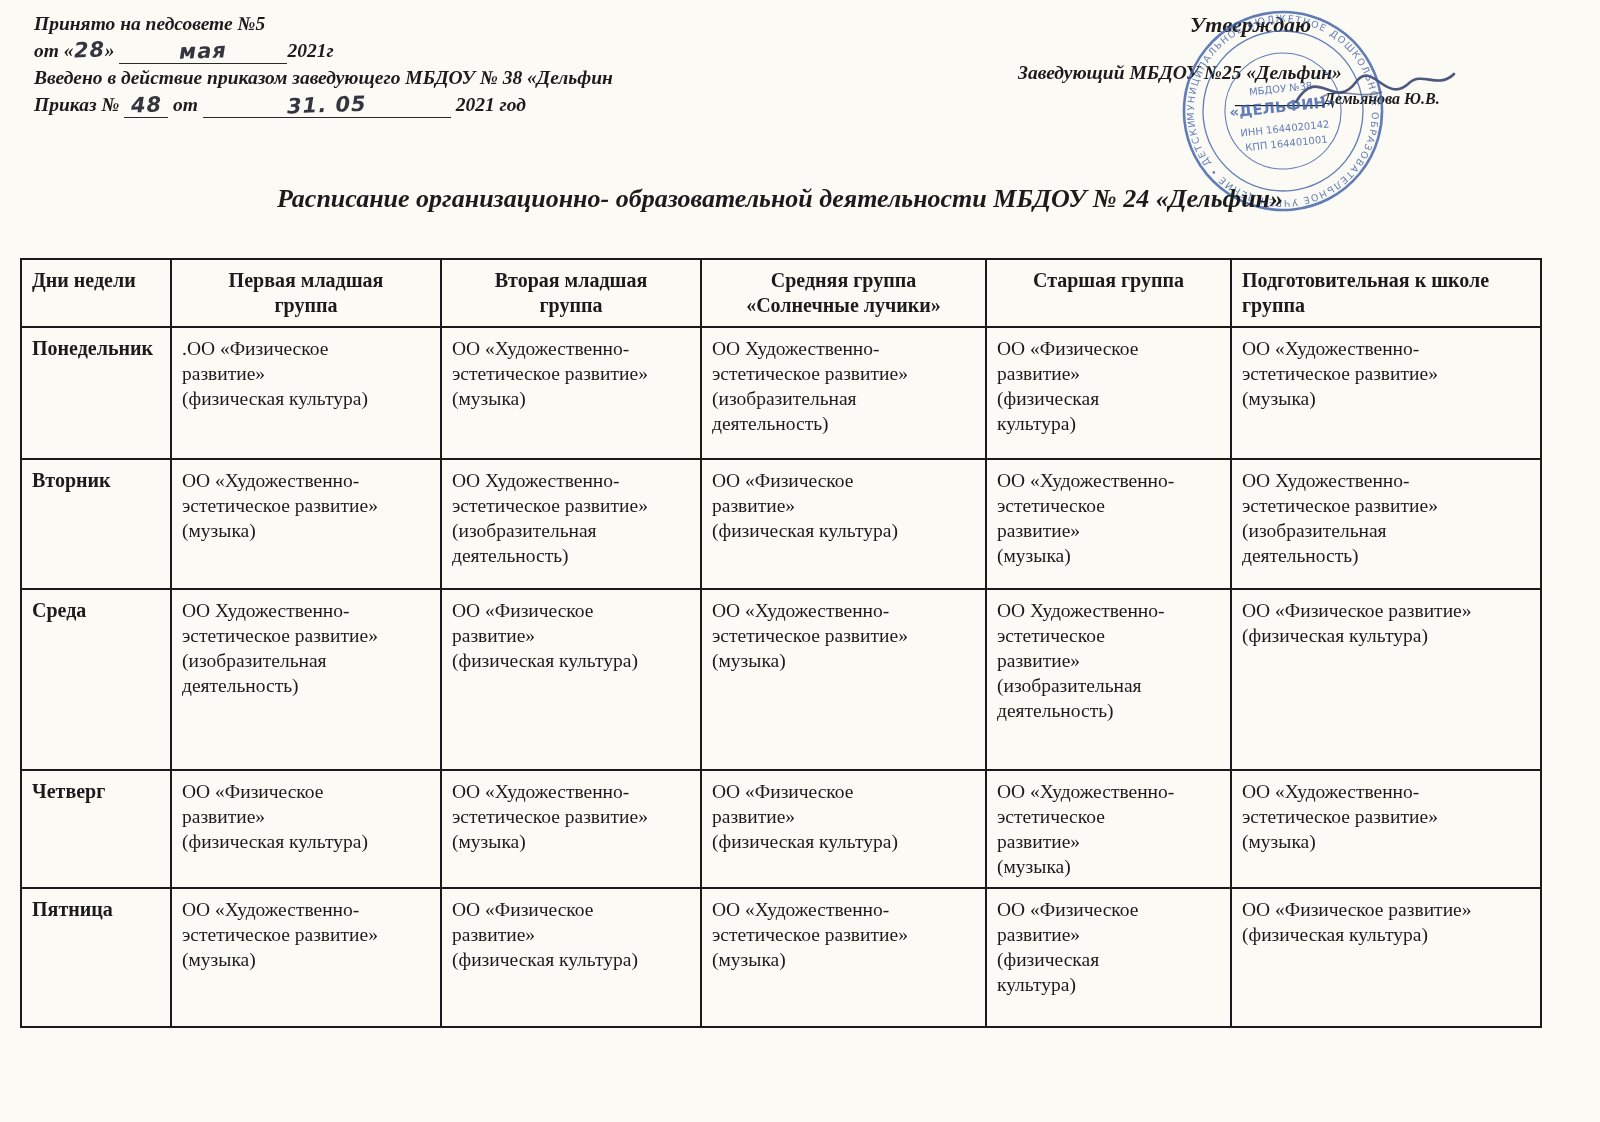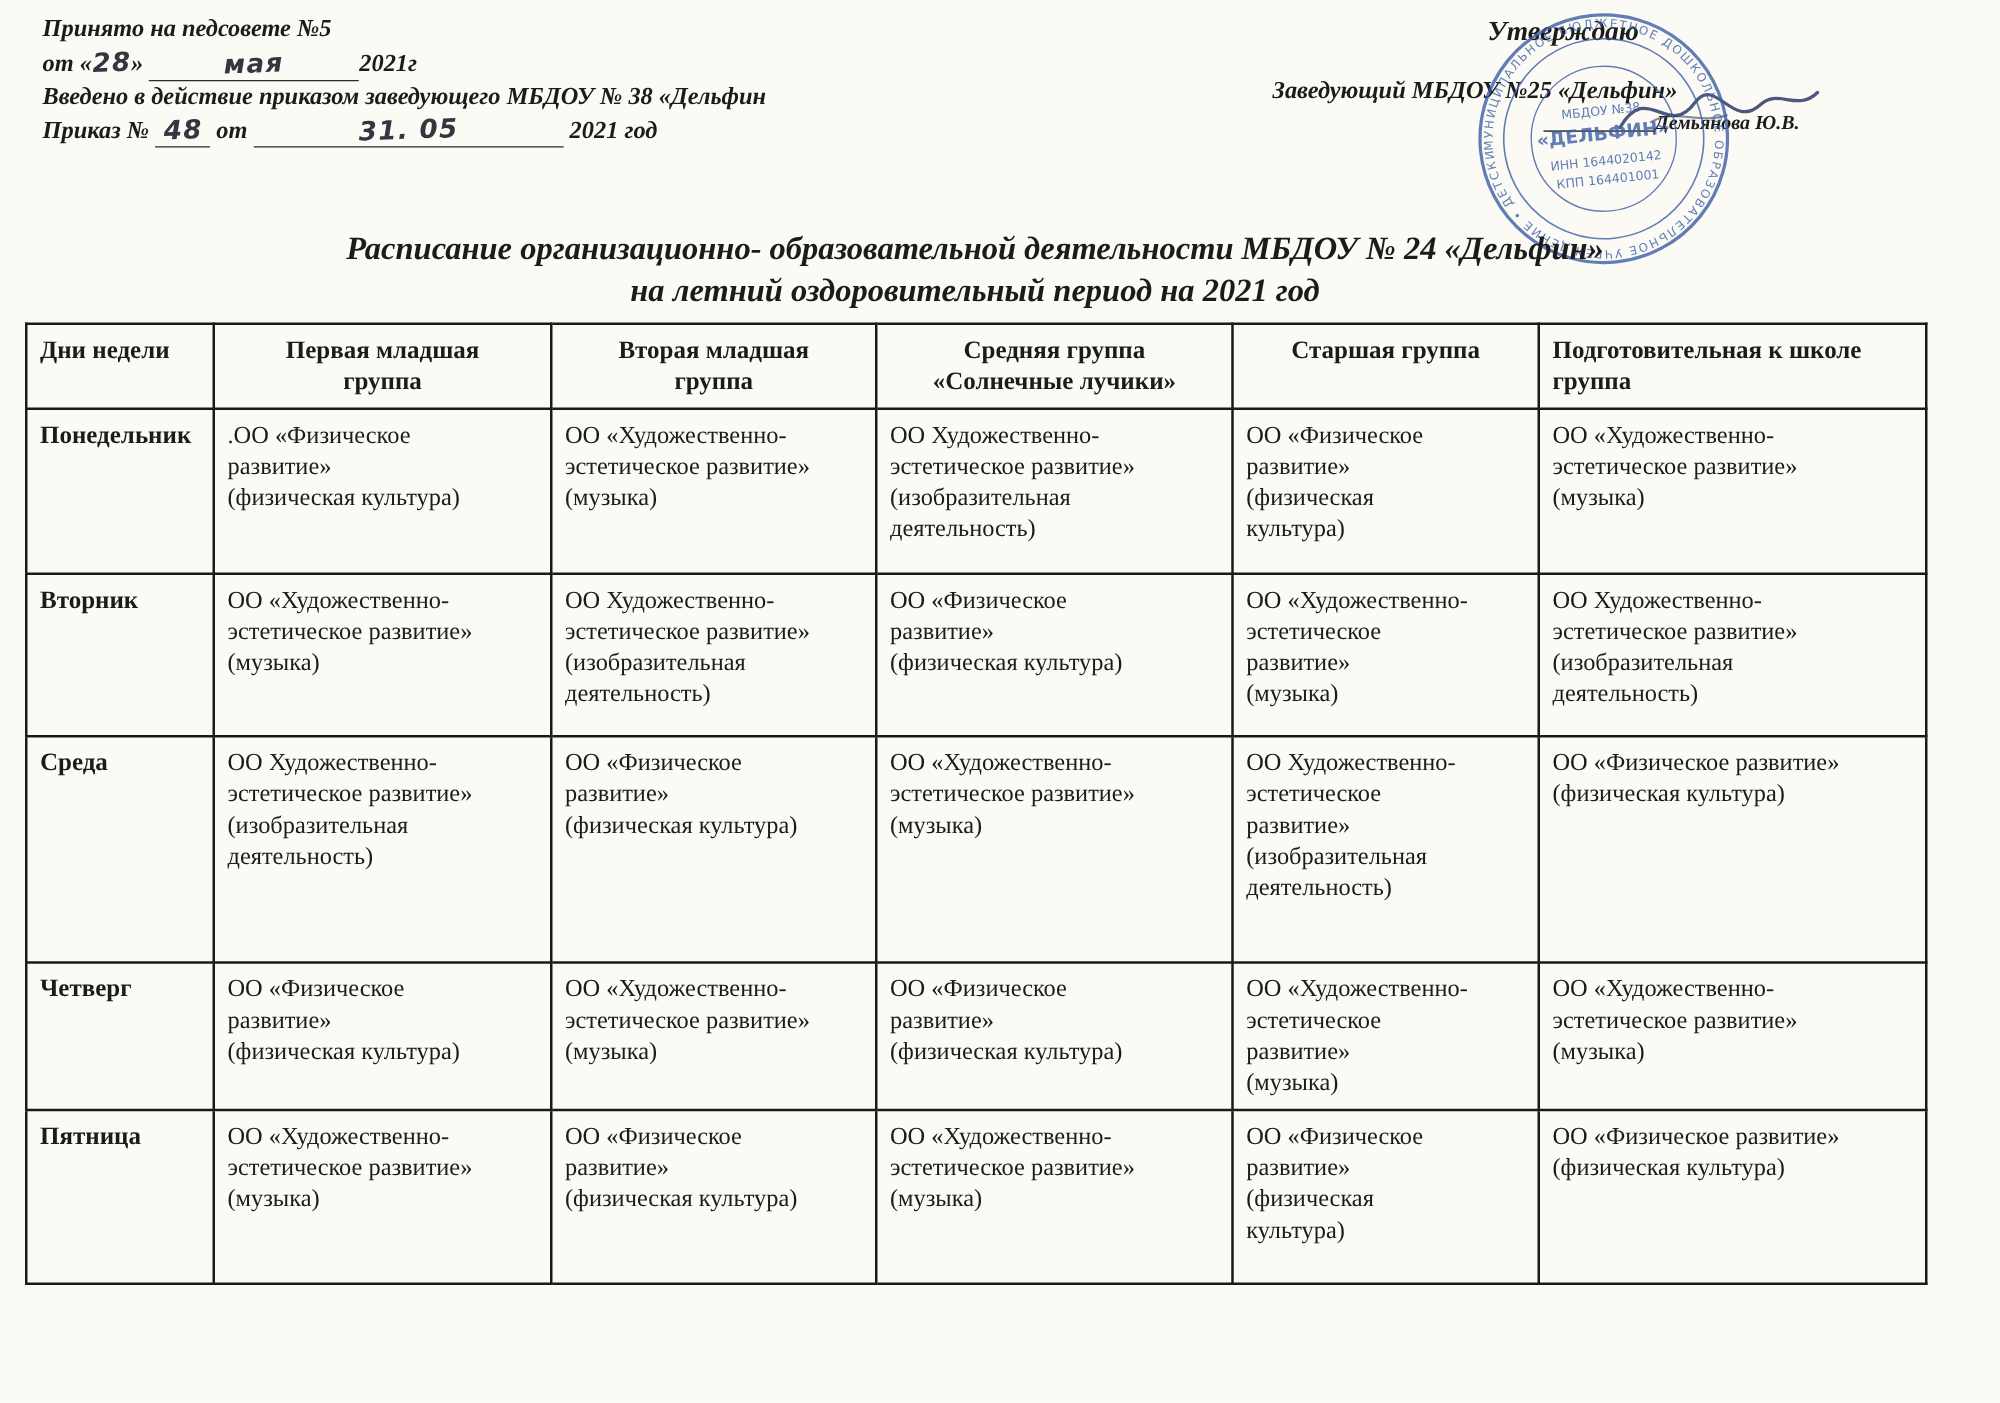--- a/index.html
+++ b/index.html
@@ -119,21 +119,20 @@
       <textPath href="#ringPath">МУНИЦИПАЛЬНОЕ БЮДЖЕТНОЕ ДОШКОЛЬНОЕ ОБРАЗОВАТЕЛЬНОЕ УЧРЕЖДЕНИЕ • ДЕТСКИЙ САД ОБЩЕРАЗВИВАЮЩЕГО ВИДА № 38 •</textPath>
     </text>
     <text x="103" y="84" text-anchor="middle" font-family="DejaVu Sans, sans-serif" font-size="10" fill="#3c5ea6">МБДОУ №38</text>
     <text x="103" y="104" text-anchor="middle" font-family="DejaVu Sans, sans-serif" font-size="15" font-weight="bold" fill="#3c5ea6">«ДЕЛЬФИН»</text>
     <text x="103" y="124" text-anchor="middle" font-family="DejaVu Sans, sans-serif" font-size="10" fill="#3c5ea6">ИНН 1644020142</text>
     <text x="103" y="139" text-anchor="middle" font-family="DejaVu Sans, sans-serif" font-size="10" fill="#3c5ea6">КПП 164401001</text>
   </svg>
 
   <div class="doc-title">
     <div>Расписание  организационно- образовательной деятельности МБДОУ № 24 «Дельфин»</div>
-    <div>на летний оздоровительный период на 2021 год</div>
   </div>
 
   <table class="schedule">
     <colgroup>
       <col style="width:150px">
         <col style="width:270px">
         <col style="width:260px">
       <col style="width:285px">
         <col style="width:245px">
         <col style="width:310px">

